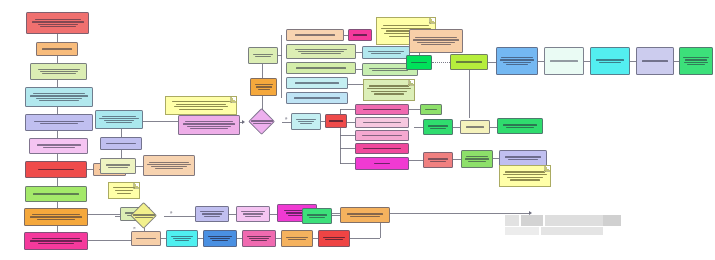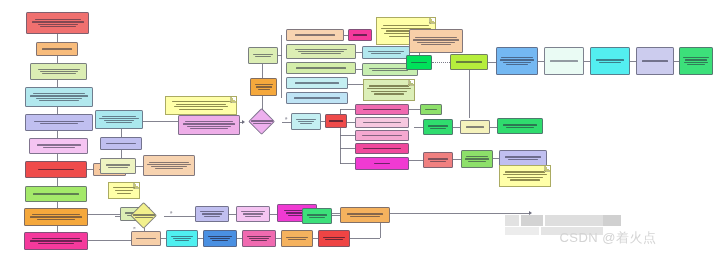--- a/index.html
+++ b/index.html
@@ -641,14 +641,13 @@
       </div>
     </div>
     <div id="wm-blocks">
       <i style="left: 505px; top: 215px; width: 14px; height: 11px; background: rgb(226, 226, 226);"></i>
       <i style="left: 521px; top: 215px; width: 22px; height: 11px; background: rgb(211, 211, 211);"></i>
       <i style="left: 545px; top: 215px; width: 58px; height: 11px; background: rgb(222, 222, 222);"></i>
       <i style="left: 603px; top: 215px; width: 18px; height: 11px; background: rgb(208, 208, 208);"></i>
       <i style="left: 505px; top: 227px; width: 34px; height: 8px; background: rgb(236, 236, 236);"></i>
       <i style="left: 541px; top: 227px; width: 62px; height: 8px; background: rgb(228, 228, 228);"></i>
     </div>
-    <div id="wm-text" style="left: 608px; top: 238px; color: rgb(212, 212, 212); transform: translate(-50%, -50%);">CSDN @着火点</div>
   </div>
 
 </body></html>

